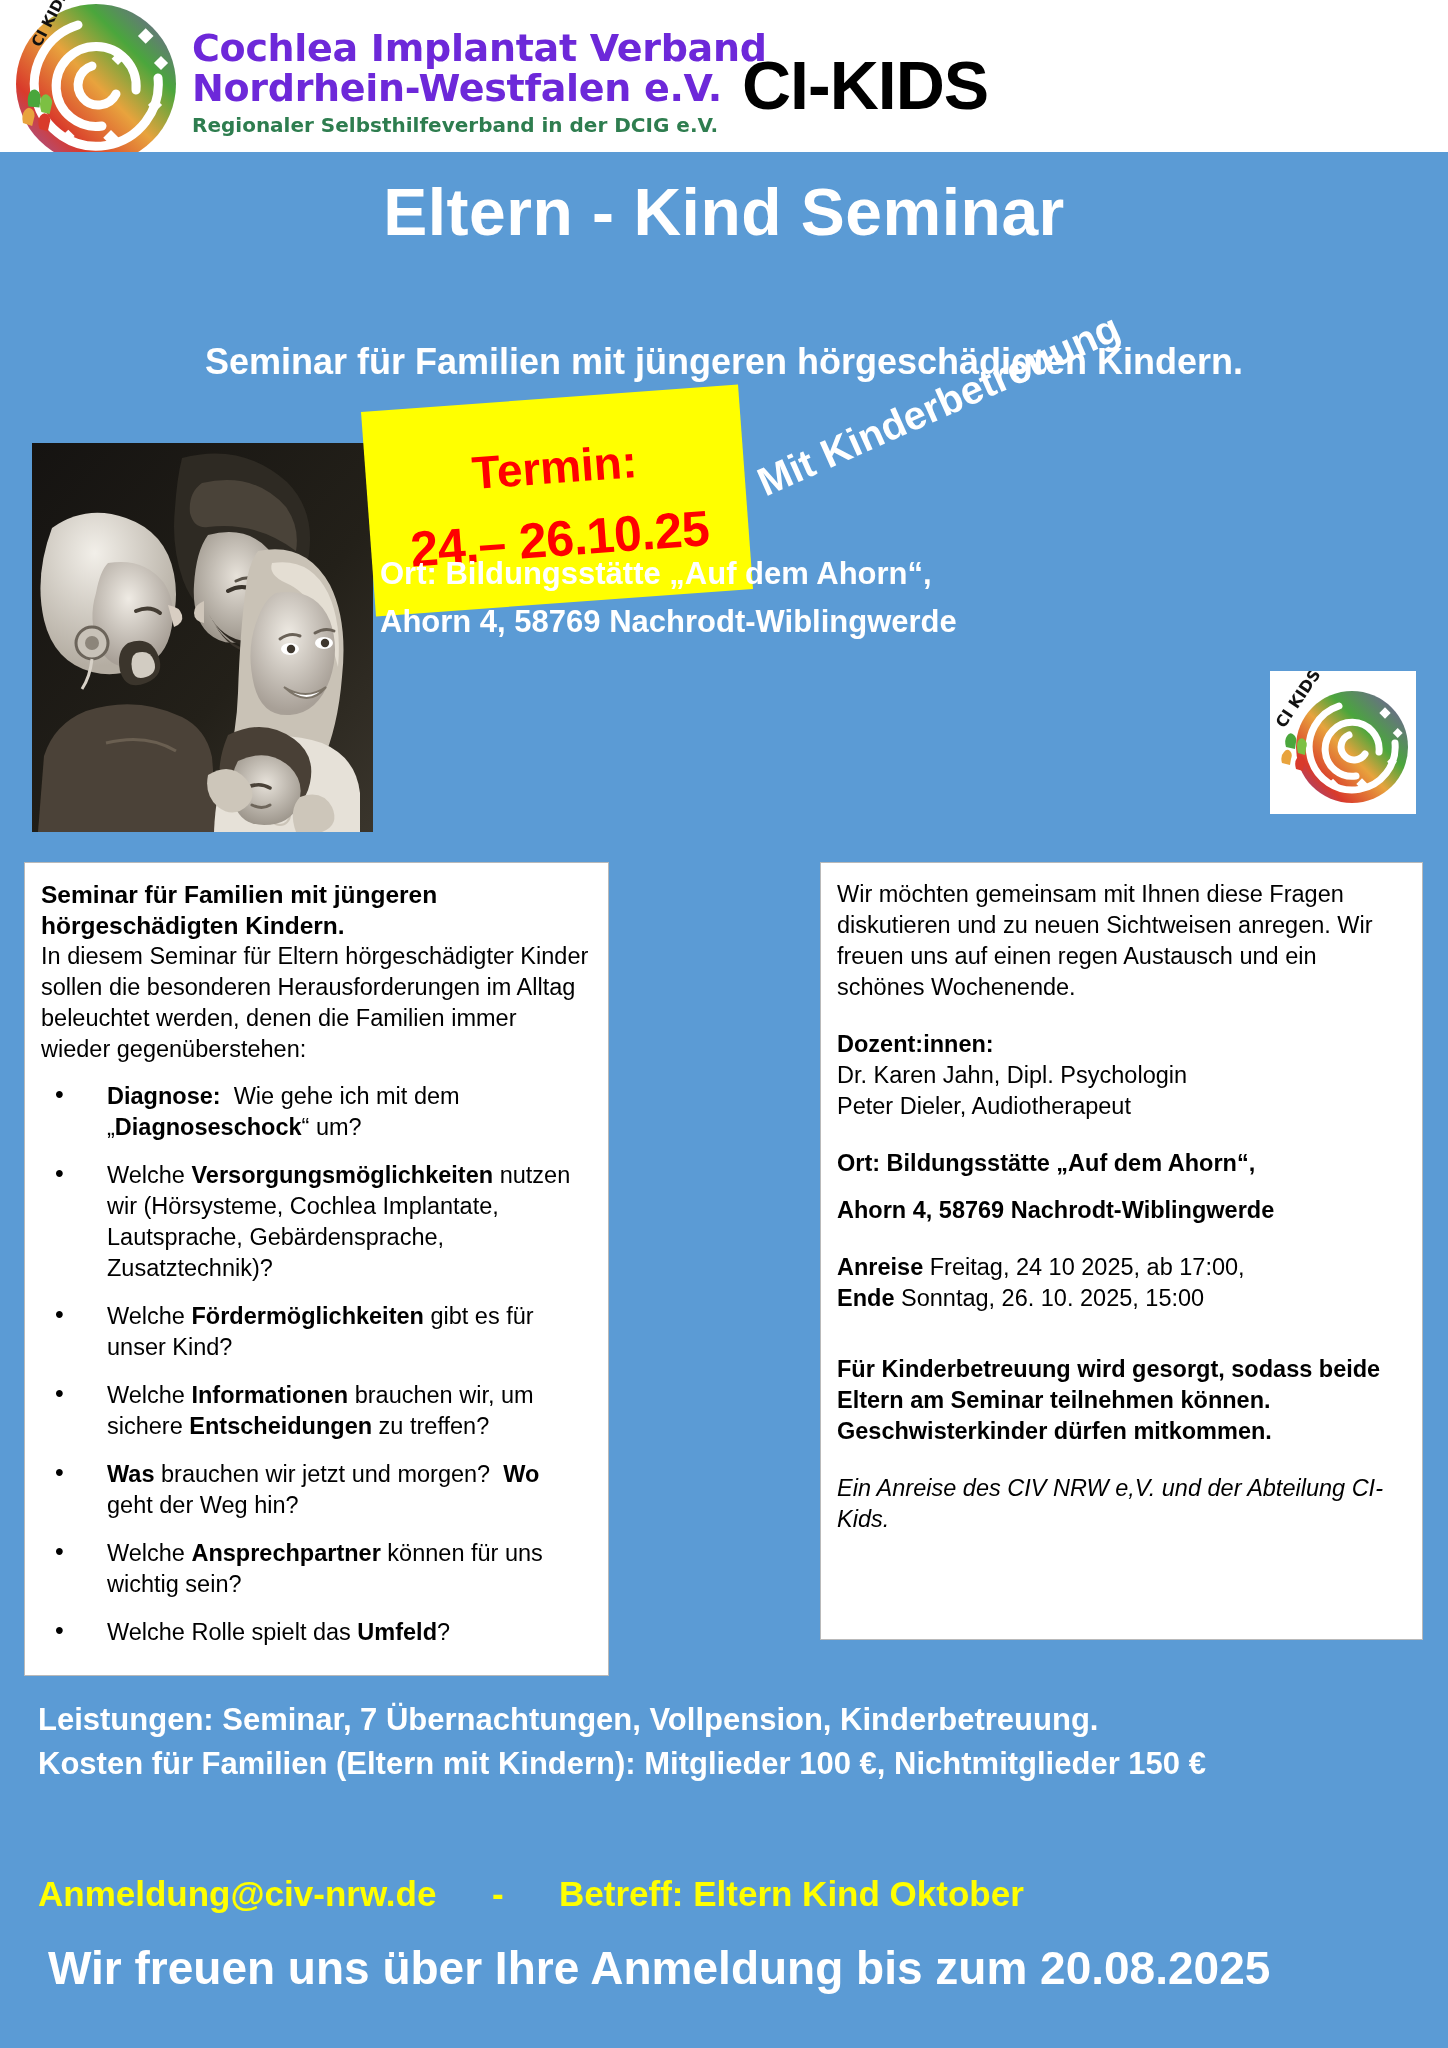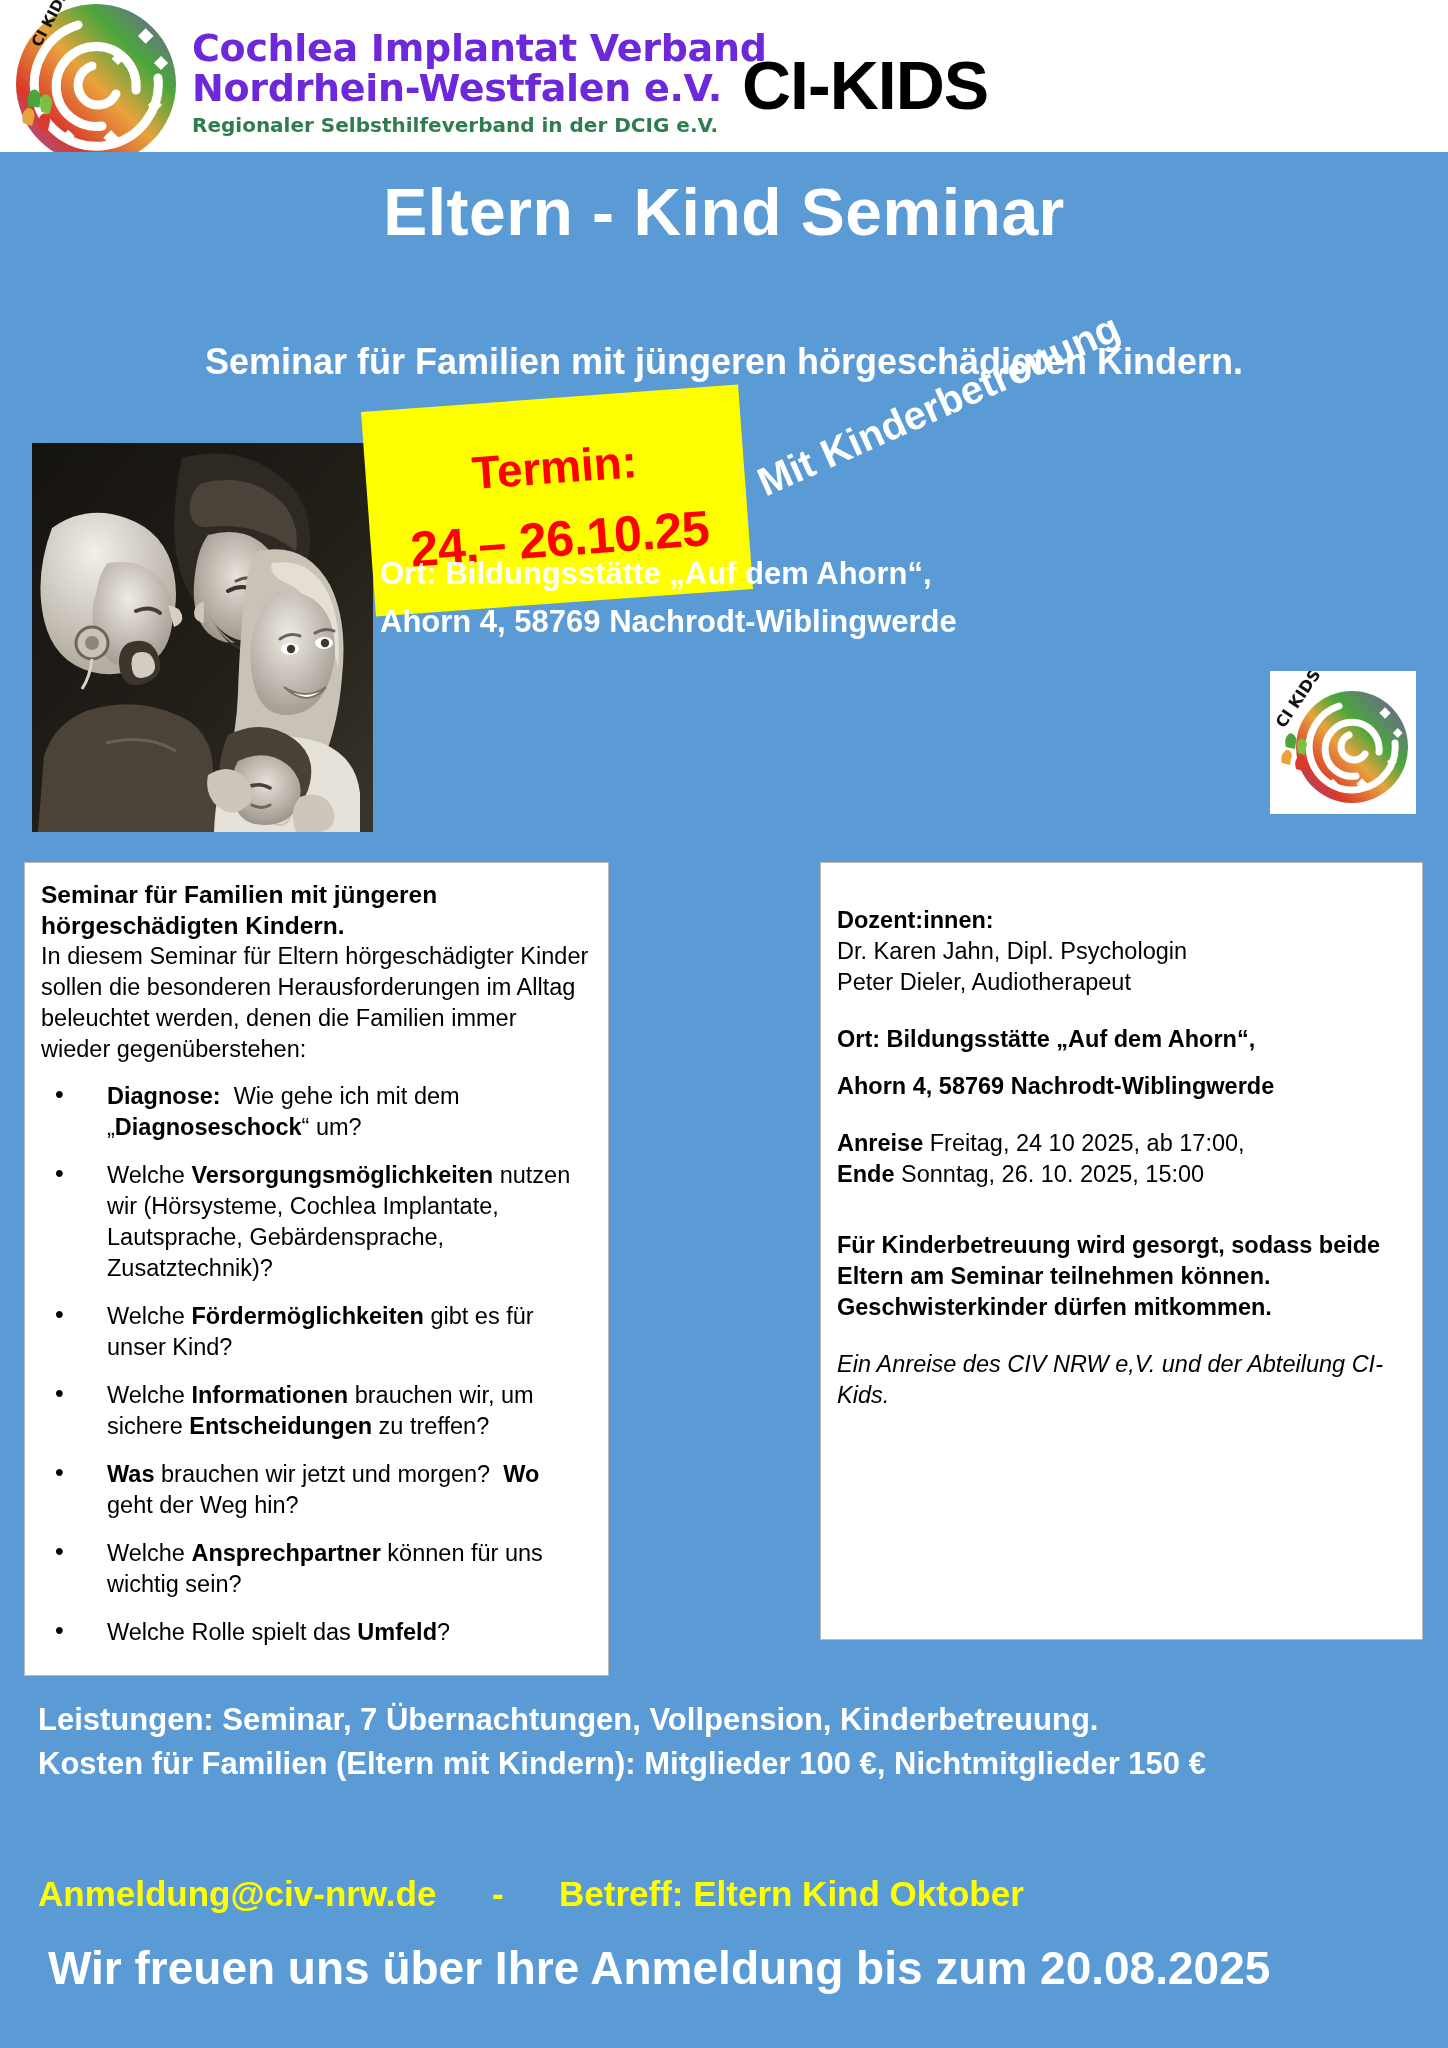--- a/index.html
+++ b/index.html
@@ -504,20 +504,21 @@
         <li>Welche <b>Informationen</b> brauchen wir, um sichere <b>Entscheidungen</b> zu treffen?</li>
         <li><b>Was</b> brauchen wir jetzt und morgen?&nbsp; <b>Wo</b> geht der Weg hin?</li>
         <li>Welche <b>Ansprechpartner</b> können für uns wichtig sein?</li>
         <li>Welche Rolle spielt das <b>Umfeld</b>?</li>
       </ul>
     </div>
   </div>
 
   <div class="col col-right" style="height: 778px;">
     <div class="col-pad">
+      <div class="body-p">Wir möchten gemeinsam mit Ihnen diese Fragen diskutieren und zu neuen Sichtweisen anregen. Wir freuen uns auf einen regen Austausch und ein schönes Wochenende.</div>
       <div class="gap-md"></div>
       <div class="body-p bold">Dozent:innen:</div>
       <div class="body-p">Dr. Karen Jahn, Dipl. Psychologin</div>
       <div class="body-p">Peter Dieler, Audiotherapeut</div>
       <div class="gap-md"></div>
       <div class="body-p bold">Ort: Bildungsstätte „Auf dem Ahorn“,</div>
       <div class="gap-sm"></div>
       <div class="body-p bold">Ahorn 4, 58769 Nachrodt-Wiblingwerde</div>
       <div class="gap-md"></div>
       <div class="body-p"><b>Anreise</b> Freitag, 24 10 2025, ab 17:00,</div>

